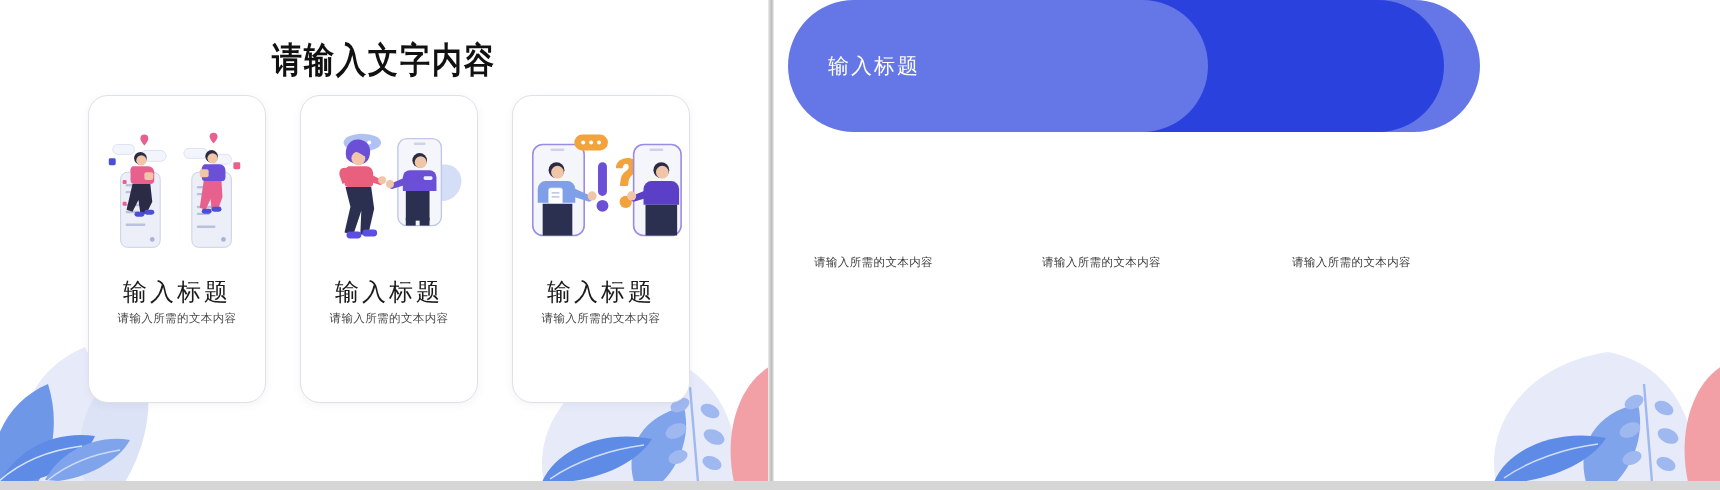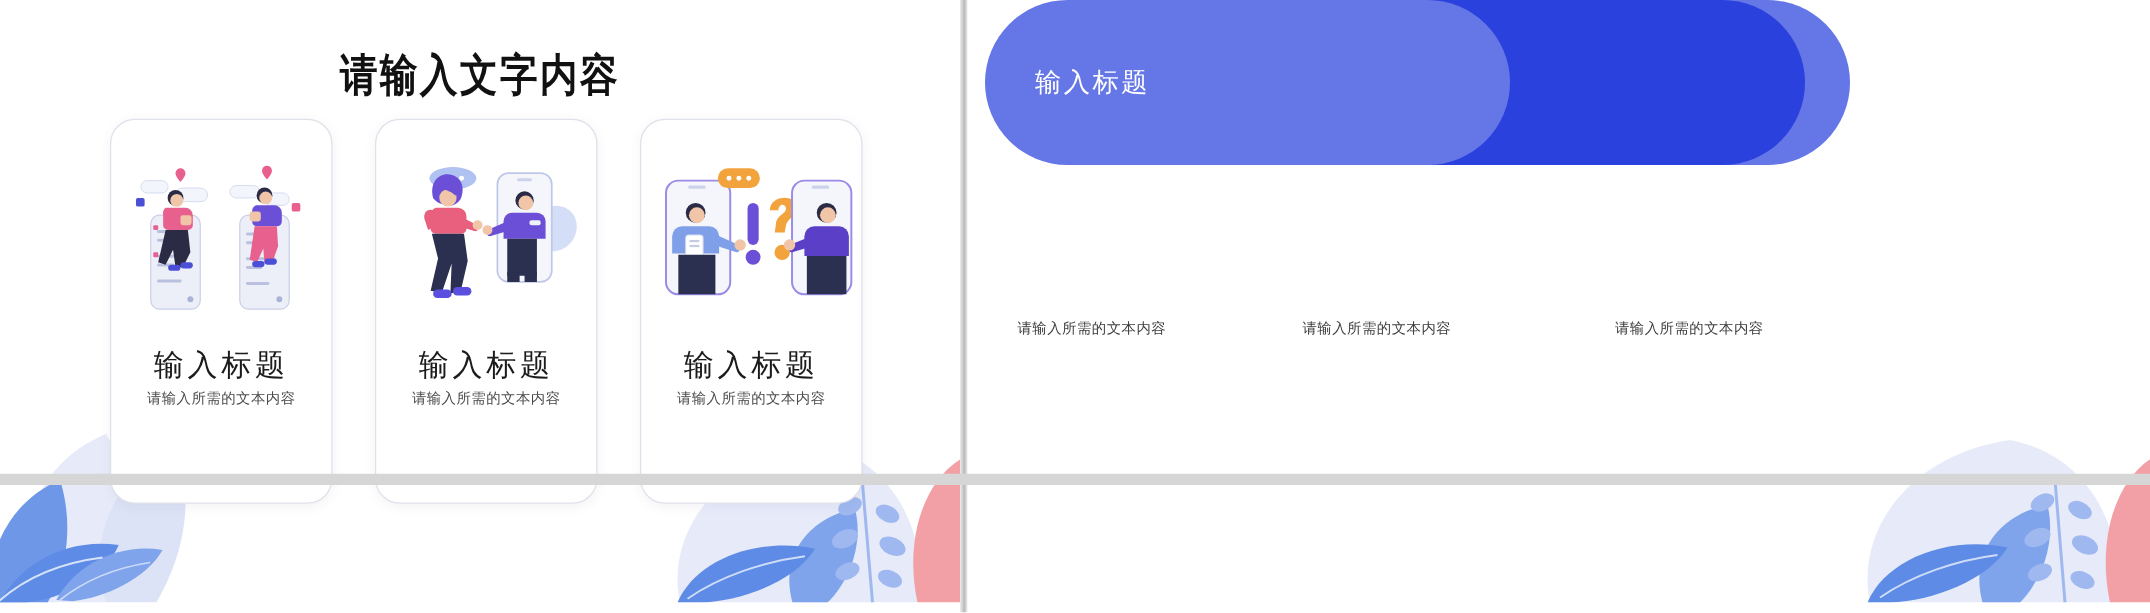--- a/index.html
+++ b/index.html
@@ -2,21 +2,21 @@
 <html><head>
 <meta charset="utf-8">
 <style>
   * { margin:0; padding:0; box-sizing:border-box; }
   html,body {
     width:1720px; height:490px;
     background:#ffffff;
     font-family:"Liberation Sans", sans-serif;
     overflow:hidden;
   }
-  .stage { position:relative; width:1720px; height:388px; background:#fef9c3; }
+  .stage { position:relative; width:1720px; height:490px; background:#a16207; }
 
   
   .slide { position:absolute; top:0; height:490px; background:#ffffff; overflow:hidden; }
   .slide-left  { left:0;   width:768px; }
   .slide-right { left:774px; width:946px; }
 
   .divider {
     position:absolute; left:768px; top:0; width:6px; height:490px;
     background:#cfcfcf;
     background:linear-gradient(to right,#ededed 0%,#c9c9c9 40%,#bcbcbc 60%,#efefef 100%);

